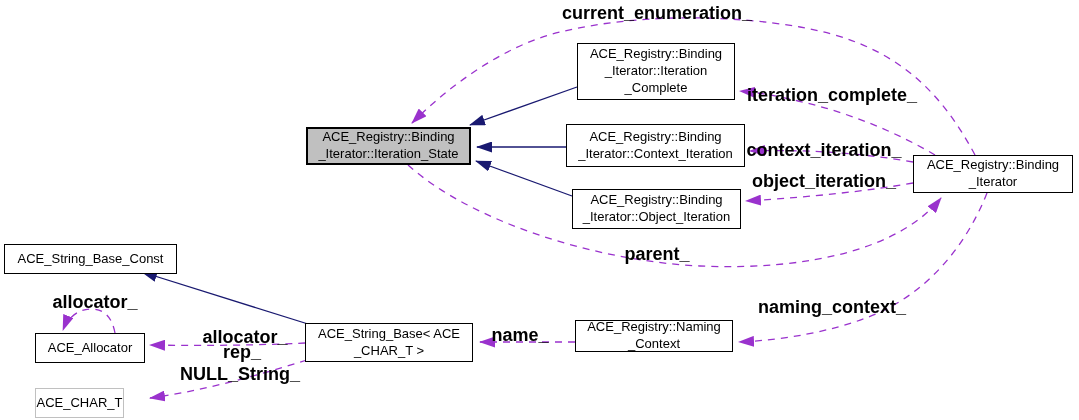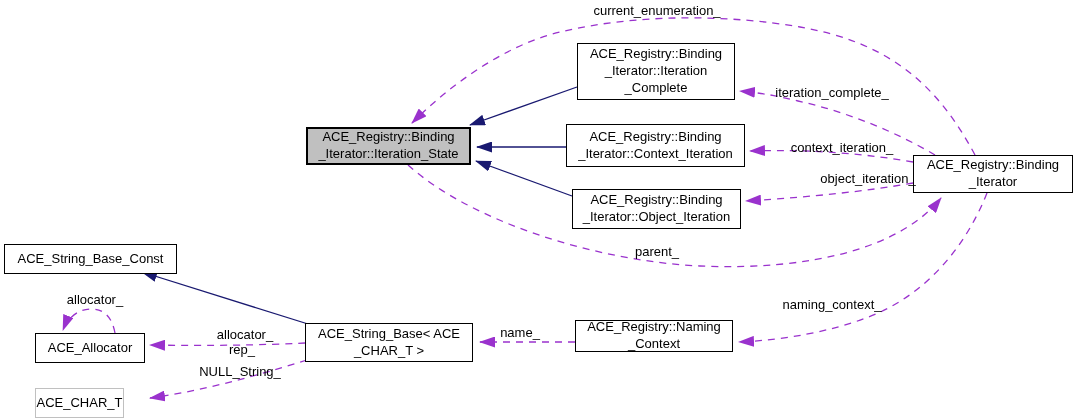--- a/index.html
+++ b/index.html
@@ -56,24 +56,25 @@
   .node.root {
     background: var(--c-root-fill);
     border-width: 2px;
   }
   .node.undoc {
     border-color: var(--c-undoc);
   }
   .elabel {
     position: absolute;
     transform: translateX(-50%);
-    font-size: 13px;
+    font-size: 18px;
     line-height: 1.1;
     color: var(--c-text);
     white-space: nowrap;
+    font-weight: bold;
   }
 </style>
 </head>
 <body>
 
 <div class="stage">
 
   <svg class="edges" viewBox="0 0 1079 420" aria-hidden="true">
     <defs>
       <marker id="ah-inherit" viewBox="0 0 16 11" markerWidth="16" markerHeight="11" refX="15" refY="5.5" orient="auto" markerUnits="userSpaceOnUse">
@@ -124,22 +125,22 @@
 
   <div class="node" style="left:305px;top:323px;width:168px;height:39px">ACE_String_Base&lt; ACE
 _CHAR_T &gt;</div>
 
   <div class="node" style="left:35px;top:333px;width:110px;height:15px">ACE_Allocator</div>
 
   <div class="node undoc" style="left:35px;top:388px;width:89px;height:26px">ACE_CHAR_T</div>
 
   <div class="elabel" style="left:657px;top:4px">current_enumeration_</div>
   <div class="elabel" style="left:832px;top:86px">iteration_complete_</div>
-  <div class="elabel" style="left:842px;top:141px">context_iteration_</div>
-  <div class="elabel" style="left:868px;top:172px">object_iteration_</div>
+  <div class="elabel" style="left:824px;top:141px">context_iteration_</div>
+  <div class="elabel" style="left:824px;top:172px">object_iteration_</div>
   <div class="elabel" style="left:657px;top:245px">parent_</div>
   <div class="elabel" style="left:832px;top:298px">naming_context_</div>
   <div class="elabel" style="left:520px;top:326px">name_</div>
   <div class="elabel" style="left:95px;top:293px">allocator_</div>
   <div class="elabel" style="left:245px;top:328px">allocator_</div>
   <div class="elabel" style="left:242px;top:343px">rep_</div>
   <div class="elabel" style="left:240px;top:365px">NULL_String_</div>
 
 </div>
 

